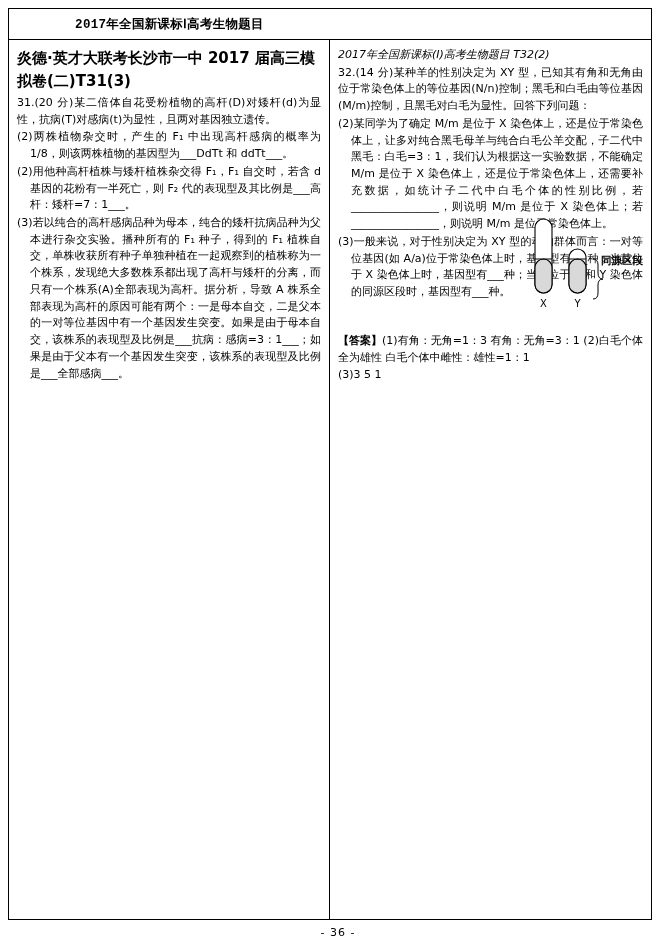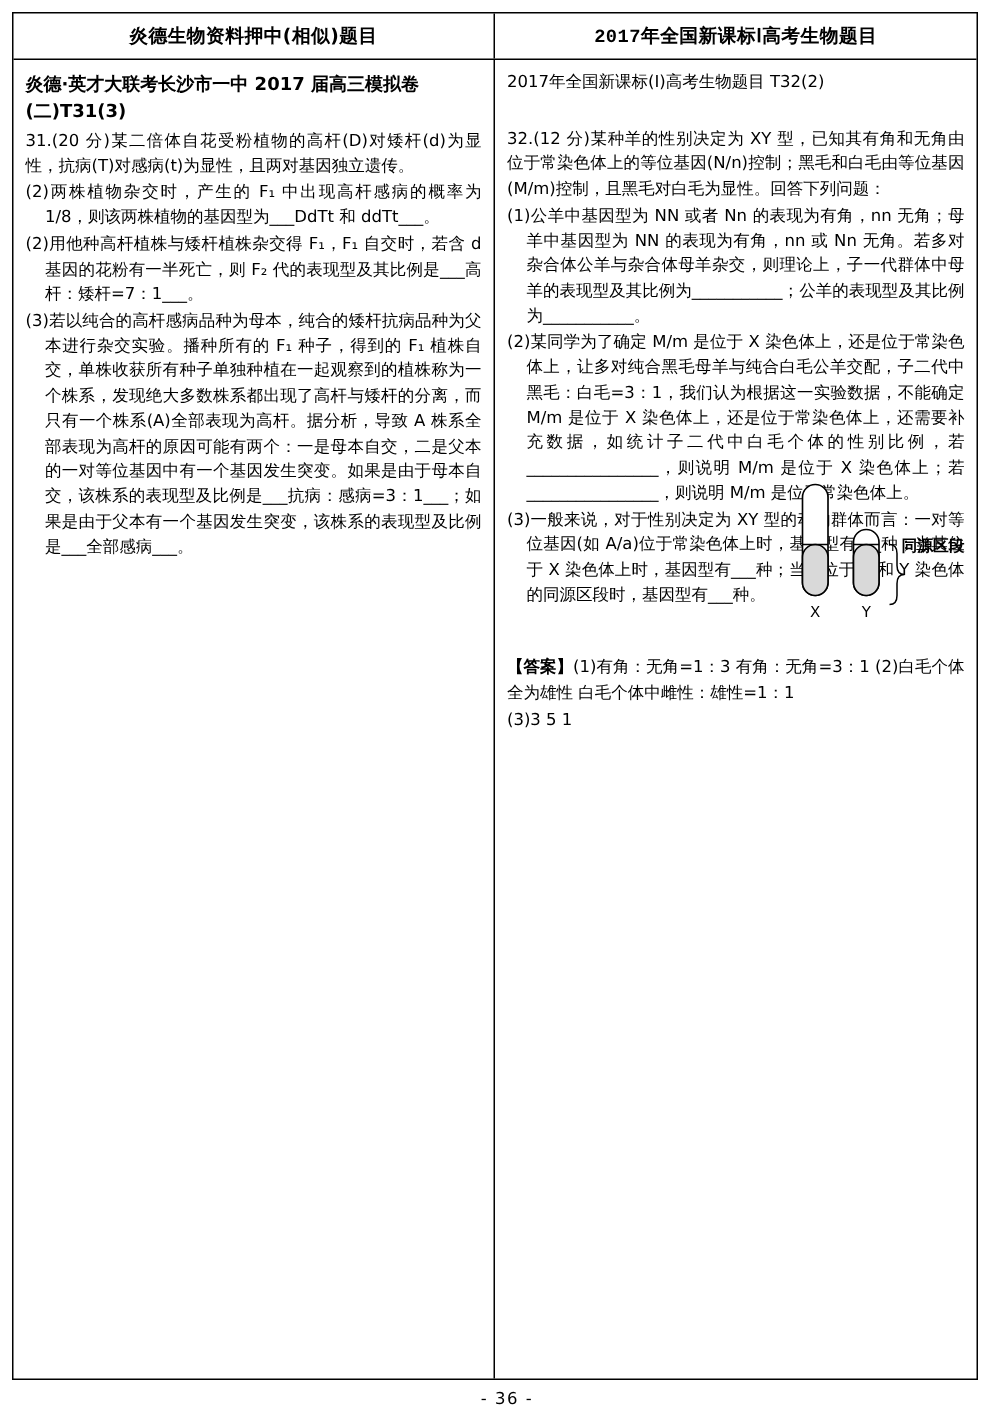--- a/index.html
+++ b/index.html
@@ -38,27 +38,28 @@
   .col{
     box-sizing:border-box;
     padding:7px 8px 0 8px;
     font-size:11px;
     line-height:1.52;
   }
   .col-left{width:50%;border-right:1px solid #000;}
   .col-right{width:50%;}
   .title-line{
     font-weight:bold;
-    font-size:12px;
+    font-size:15px;
     margin-bottom:3px;
     line-height:1.5;
   }
   .plain-title{
     font-size:11px;
-    margin-bottom:21px;
+    margin-bottom:1px;
+    font-style:italic;
   }
   p{margin:0 0 0 0;text-align:justify;text-justify:inter-ideograph;}
   .q{margin-top:1px;}
   .sub{padding-left:13px;text-indent:-13px;}
   .ans-head{font-weight:bold;}
   .chrom-wrap{
     position:relative;
     height:0;
   }
   .chrom{
@@ -84,38 +85,36 @@
     font-size:11px;
     letter-spacing:1px;
   }
 </style>
 </head>
 <body>
 
 <div class="page">
 
   <div class="head-row">
-    <div class="head-cell head-left">炎德生物资料押中(相似)题目</div>
     <div class="head-cell head-right">2017年全国新课标Ⅰ高考生物题目</div>
   </div>
 
   <div class="body-row">
 
     <div class="col col-left">
       <div class="title-line">炎德·英才大联考长沙市一中 2017 届高三模拟卷(二)T31(3)</div>
       <p class="q">31.(20 分)某二倍体自花受粉植物的高杆(D)对矮杆(d)为显性，抗病(T)对感病(t)为显性，且两对基因独立遗传。</p>
       <p class="q sub">(2)两株植物杂交时，产生的 F₁ 中出现高杆感病的概率为 1/8，则该两株植物的基因型为___DdTt 和 ddTt___。</p>
       <p class="q sub">(2)用他种高杆植株与矮杆植株杂交得 F₁，F₁ 自交时，若含 d 基因的花粉有一半死亡，则 F₂ 代的表现型及其比例是___高杆：矮杆=7：1___。</p>
       <p class="q sub">(3)若以纯合的高杆感病品种为母本，纯合的矮杆抗病品种为父本进行杂交实验。播种所有的 F₁ 种子，得到的 F₁ 植株自交，单株收获所有种子单独种植在一起观察到的植株称为一个株系，发现绝大多数株系都出现了高杆与矮杆的分离，而只有一个株系(A)全部表现为高杆。据分析，导致 A 株系全部表现为高杆的原因可能有两个：一是母本自交，二是父本的一对等位基因中有一个基因发生突变。如果是由于母本自交，该株系的表现型及比例是___抗病：感病=3：1___；如果是由于父本有一个基因发生突变，该株系的表现型及比例是___全部感病___。</p>
     </div>
 
     <div class="col col-right">
       <div class="plain-title">2017年全国新课标(Ⅰ)高考生物题目 T32(2)</div>
-      <p class="q">32.(12 分)某种羊的性别决定为 XY 型，已知其有角和无角由位于常染色体上的等位基因(N/n)控制；黑毛和白毛由等位基因(M/m)控制，且黑毛对白毛为显性。回答下列问题：</p>
-      <p class="q sub">(1)公羊中基因型为 NN 或者 Nn 的表现为有角，nn 无角；母羊中基因型为 NN 的表现为有角，nn 或 Nn 无角。若多对杂合体公羊与杂合体母羊杂交，则理论上，子一代群体中母羊的表现型及其比例为___________；公羊的表现型及其比例为___________。</p>
+      <p class="q">32.(14 分)某种羊的性别决定为 XY 型，已知其有角和无角由位于常染色体上的等位基因(N/n)控制；黑毛和白毛由等位基因(M/m)控制，且黑毛对白毛为显性。回答下列问题：</p>
       <p class="q sub">(2)某同学为了确定 M/m 是位于 X 染色体上，还是位于常染色体上，让多对纯合黑毛母羊与纯合白毛公羊交配，子二代中黑毛：白毛=3：1，我们认为根据这一实验数据，不能确定 M/m 是位于 X 染色体上，还是位于常染色体上，还需要补充数据，如统计子二代中白毛个体的性别比例，若________________，则说明 M/m 是位于 X 染色体上；若________________，则说明 M/m 是位于常染色体上。</p>
       <p class="q sub">(3)一般来说，对于性别决定为 XY 型的动物群体而言：一对等位基因(如 A/a)位于常染色体上时，基因型有___种；当其位于 X 染色体上时，基因型有___种；当其位于 X 和 Y 染色体的同源区段时，基因型有___种。</p>
 
       <div class="chrom-wrap">
         <div class="chrom">
           <svg width="120" height="108" viewBox="0 0 120 108" xmlns="http://www.w3.org/2000/svg">
 
             <rect x="14" y="4" width="17" height="74" rx="8.5" ry="8.5" fill="#ffffff" stroke="#000" stroke-width="1.1"></rect>
             <rect x="14" y="44" width="17" height="34" rx="8.5" ry="8.5" fill="#d9d9d9" stroke="#000" stroke-width="1.1"></rect>
             <line x1="14" y1="44" x2="31" y2="44" stroke="#000" stroke-width="1"></line>

